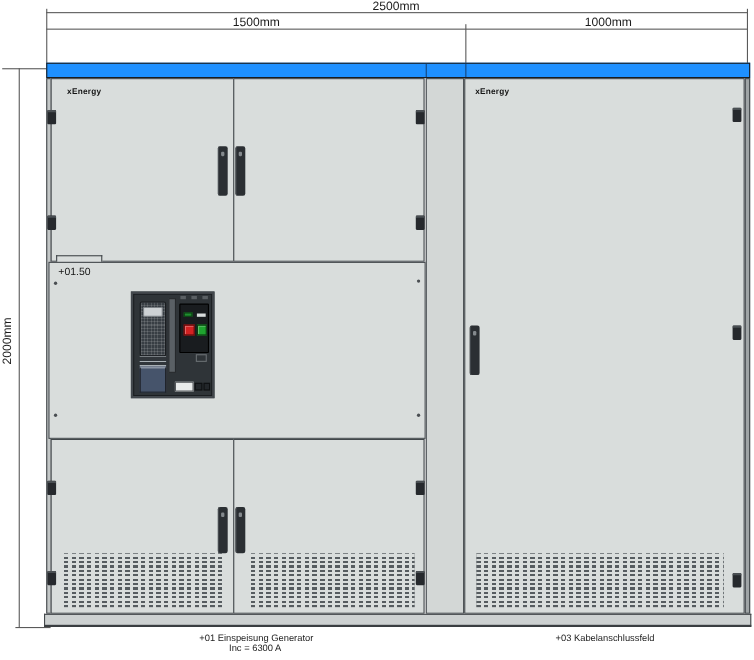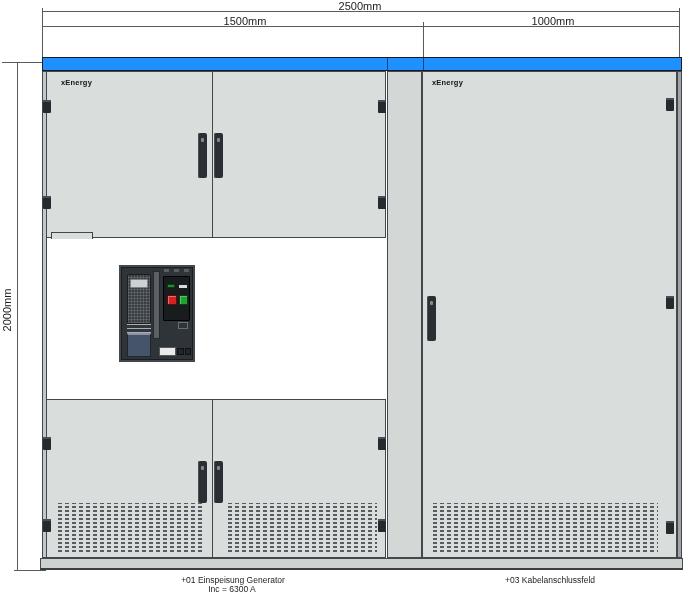--- a/index.html
+++ b/index.html
@@ -66,21 +66,21 @@
   .bot-btn{top:81px;height:7px;background:#22262A;border:1px solid #0e1012;}
 </style>
 </head>
 <body>
 
 <div class="sheet">
 
   <div class="dim-text" style="left:360px;top:0px;">2500mm</div>
   <div class="hline" style="left:42px;top:11px;width:638px;"></div>
 
-  <div class="dim-text" style="left:245px;top:15px;">1500mm</div>
+  <div class="dim-text" style="left:233px;top:15px;">1500mm</div>
   <div class="dim-text" style="left:553px;top:15px;">1000mm</div>
   <div class="hline" style="left:42px;top:26px;width:638px;"></div>
 
   <div class="vline" style="left:42px;top:8px;height:50px;"></div>
   <div class="vline" style="left:423px;top:22px;height:36px;"></div>
   <div class="vline" style="left:679px;top:8px;height:50px;"></div>
 
   <div class="dim-text-v" style="left:7px;top:310px;">2000mm</div>
   <div class="vline" style="left:17px;top:62px;height:508px;"></div>
   <div class="hline" style="left:2px;top:62px;width:40px;"></div>
@@ -103,20 +103,27 @@
   <div class="hinge" style="left:378px;top:100px;"></div>
   <div class="hinge" style="left:378px;top:196px;"></div>
   <div class="handle" style="left:198px;top:133px;height:45px;">
     <span class="keyhole"></span>
   </div>
   <div class="handle" style="left:214px;top:133px;height:45px;">
     <span class="keyhole"></span>
   </div>
 
   <div class="tab" style="left:51px;top:232px;width:42px;height:7px;"></div>
+  <div class="panel" style="left:44px;top:238px;width:343px;height:161px;">
+    <span class="panel-label" style="left:8px;top:3px;">+01.50</span>
+    <span class="screw" style="left:4px;top:17px;"></span>
+    <span class="screw" style="left:334px;top:15px;"></span>
+    <span class="screw" style="left:4px;top:137px;"></span>
+    <span class="screw" style="left:334px;top:137px;"></span>
+  </div>
 
   <div class="breaker">
     <div class="abs grille"></div>
     <div class="abs rating-label"></div>
     <div class="abs stripes"></div>
     <div class="abs rackbox"></div>
     <div class="abs vbar"></div>
     <div class="abs terminal" style="left:43px;"></div>
     <div class="abs terminal" style="left:53px;"></div>
     <div class="abs terminal" style="left:63px;"></div>

